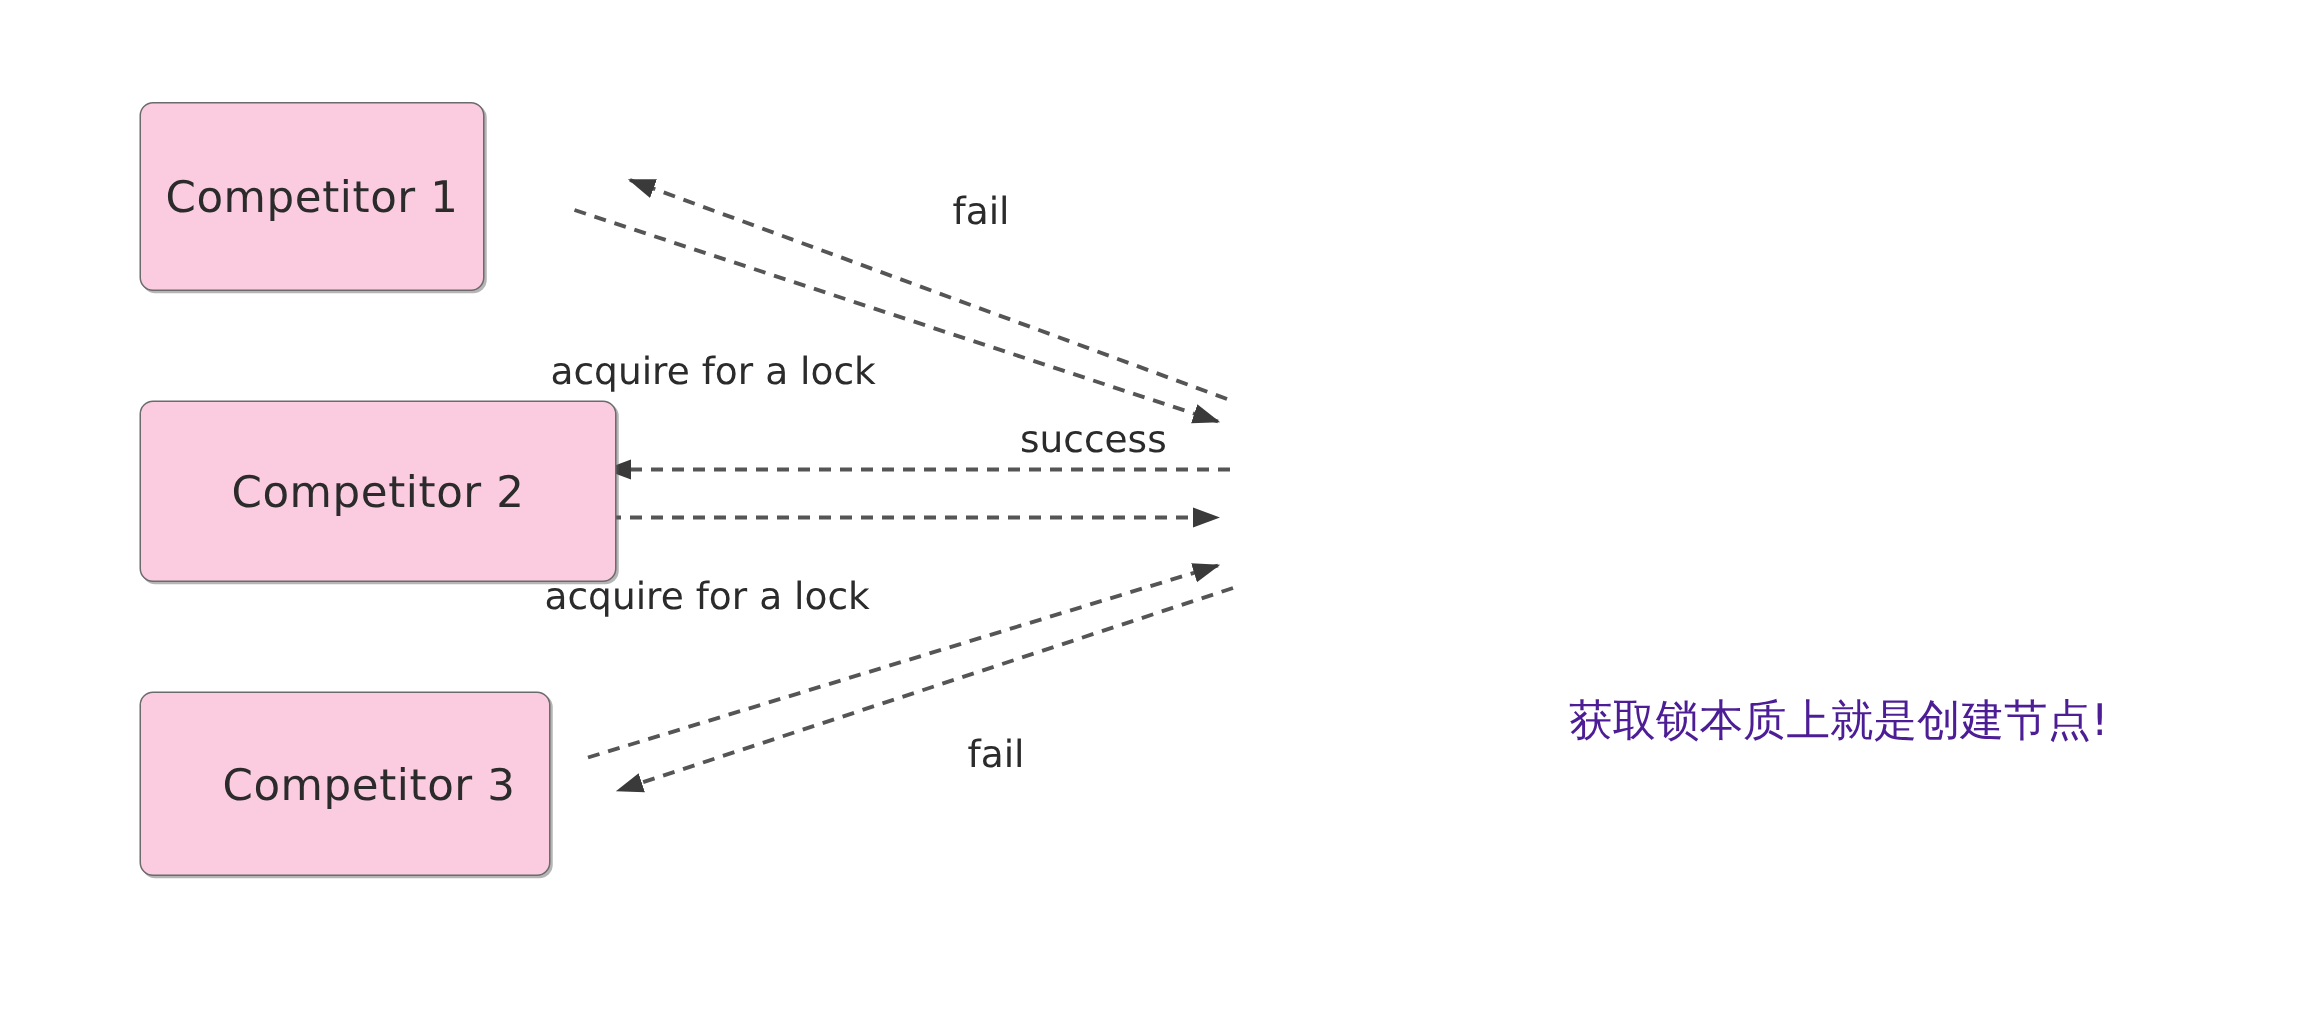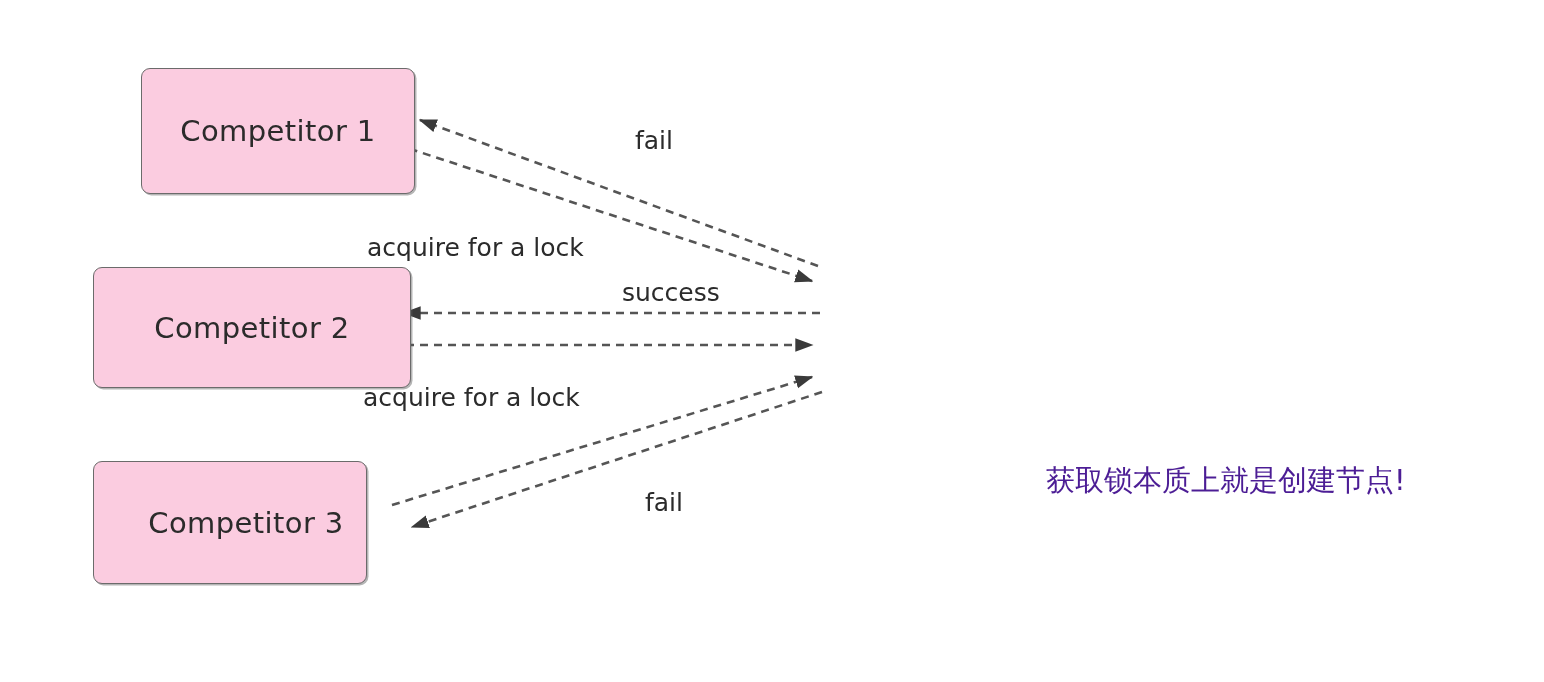--- a/index.html
+++ b/index.html
@@ -46,41 +46,41 @@
     font-family: "DejaVu Sans", sans-serif;
     font-size: 29px;
     color: #2b2b2b;
     letter-spacing: 0.4px;
     white-space: nowrap;
   }
 
   .node-competitor { background: #fbcce0; }
   .node-store      { background: #fbe2c8; }
 
-  #node-competitor-1 { left: 93px;  top: 68px;  width: 274px; height: 126px; margin-left: 48px; }
+  #node-competitor-1 { left: 93px;  top: 68px;  width: 230px; height: 126px; }
   #node-competitor-2 { left: 93px;  top: 267px; width: 318px; height: 121px; }
   #node-competitor-3 { left: 93px;  top: 461px; width: 274px; height: 123px; padding-left: 32px; }
   #node-etcd         { left: 876px; top: 266px; width: 275px; height: 125px; }
 
   
   .annotation {
     position: absolute;
     white-space: nowrap;
     font-family: "DejaVu Sans", sans-serif;
     color: #2b2b2b;
   }
   .edge-label {
     font-size: 25px;
     color: #2b2b2b;
   }
   #label-acquire-top    { left: 367px;  top: 233px; }
   #label-acquire-bottom { left: 363px;  top: 383px; }
   #label-fail-top       { left: 635px;  top: 126px; }
   #label-fail-bottom    { left: 645px;  top: 488px; }
-  #label-success        { left: 622px;  top: 278px; text-align: right; }
+  #label-success        { left: 680px;  top: 278px; text-align: right; }
 
   #annotation-lock-key {
     left: 1186px;
     top: 310px;
     font-size: 27px;
     color: #2b2b2b;
   }
   #annotation-note-cn {
     left: 1046px;
     top: 461px;

